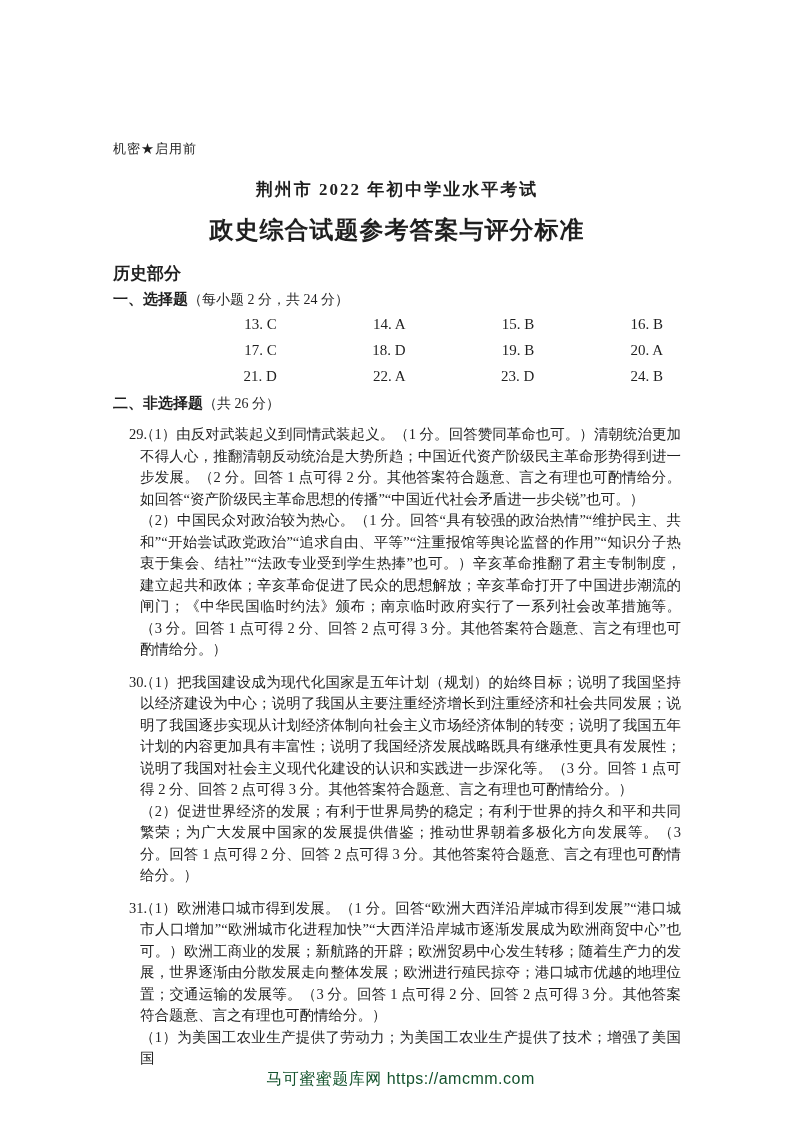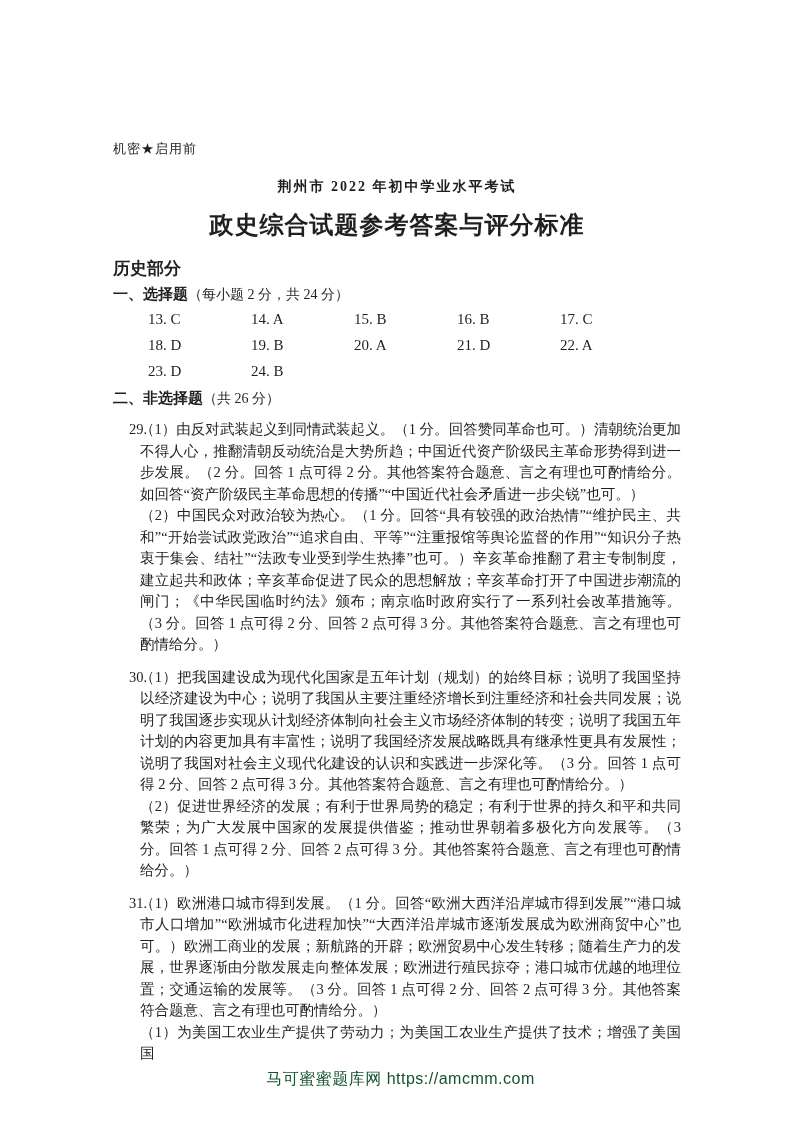--- a/index.html
+++ b/index.html
@@ -2,40 +2,40 @@
 <html><head>
 <meta charset="utf-8">
 <style>
   html,body{margin:0;padding:0;}
   body{
     width:793px;height:1122px;background:#ffffff;position:relative;overflow:hidden;
     font-family:"Liberation Serif","DejaVu Serif",serif;color:#1f1f1f;
   }
   .sheet{padding:140px 112px 0 113px;}
   .classification{font-size:13px;letter-spacing:1px;}
-  .exam-title{margin:20px 0 0;text-align:center;font-size:14px;font-weight:700;letter-spacing:2px;}
+  .exam-title{margin:20px 0 0;text-align:center;font-size:17px;font-weight:700;letter-spacing:2px;}
   .doc-title{
     margin:13px 0 0;text-align:center;font-size:24px;font-weight:800;letter-spacing:1px;
     font-family:"Liberation Sans","DejaVu Sans",sans-serif;
   }
   .section-title{
     margin:16px 0 4px;text-align:left;font-size:17px;font-weight:700;
     font-family:"Liberation Sans","DejaVu Sans",sans-serif;
   }
   .part-heading{
     font-size:15px;font-weight:700;line-height:19px;
     font-family:"Liberation Sans","DejaVu Sans",sans-serif;
   }
   .ph-note{
     font-weight:400;font-size:14px;
     font-family:"Liberation Serif","DejaVu Serif",serif;
   }
   .answers-grid{
-    display:grid;grid-template-columns:repeat(5,1fr);
-    padding:2px 18px 4px 35px;font-size:15px;line-height:26px;
+    display:grid;grid-template-columns:repeat(4,1fr);
+    padding:2px 18px 4px 35px;font-size:15px;line-height:26px;text-align:right;
   }
   .answer-cell{white-space:nowrap;}
   .question{
     position:relative;padding-left:27px;margin:11px 0 0;
     font-size:14.5px;line-height:21.5px;text-align:justify;
   }
   .qnum{position:absolute;left:16px;top:0;}
   .qpart{margin:0;}
   .footer{
     position:absolute;left:4px;bottom:32px;width:100%;text-align:center;

